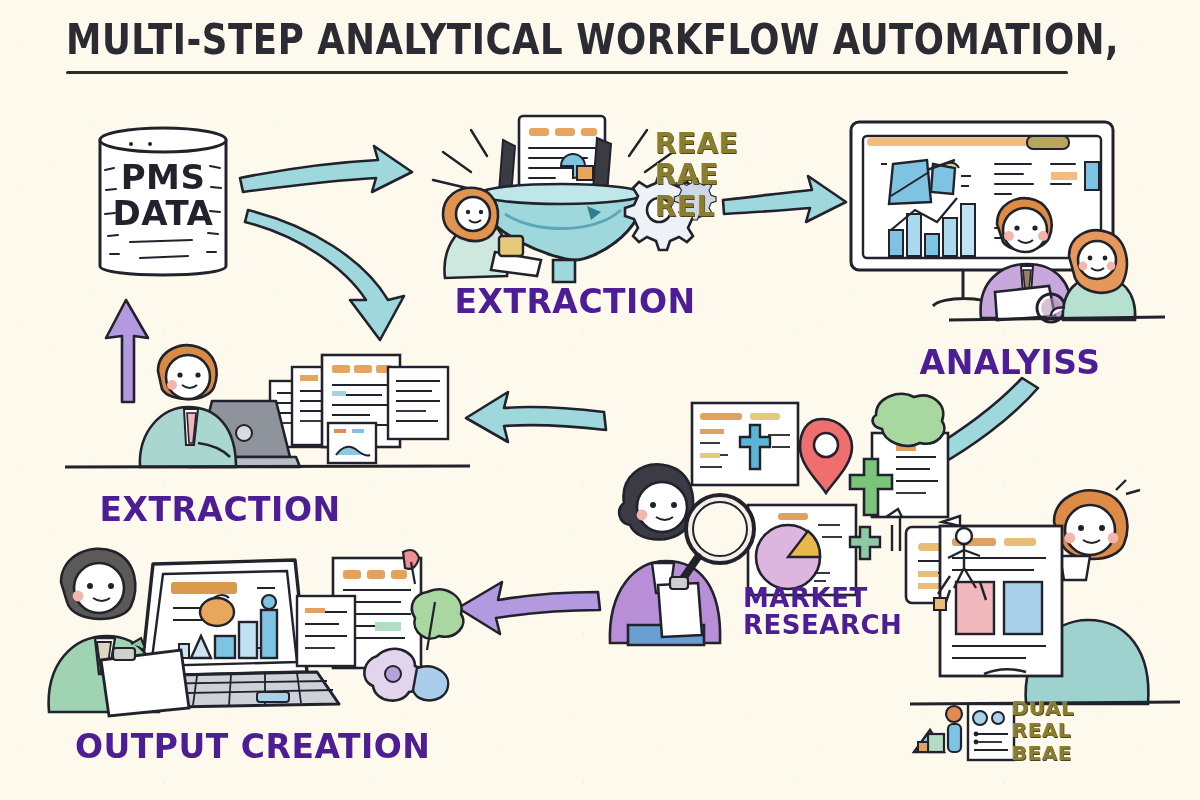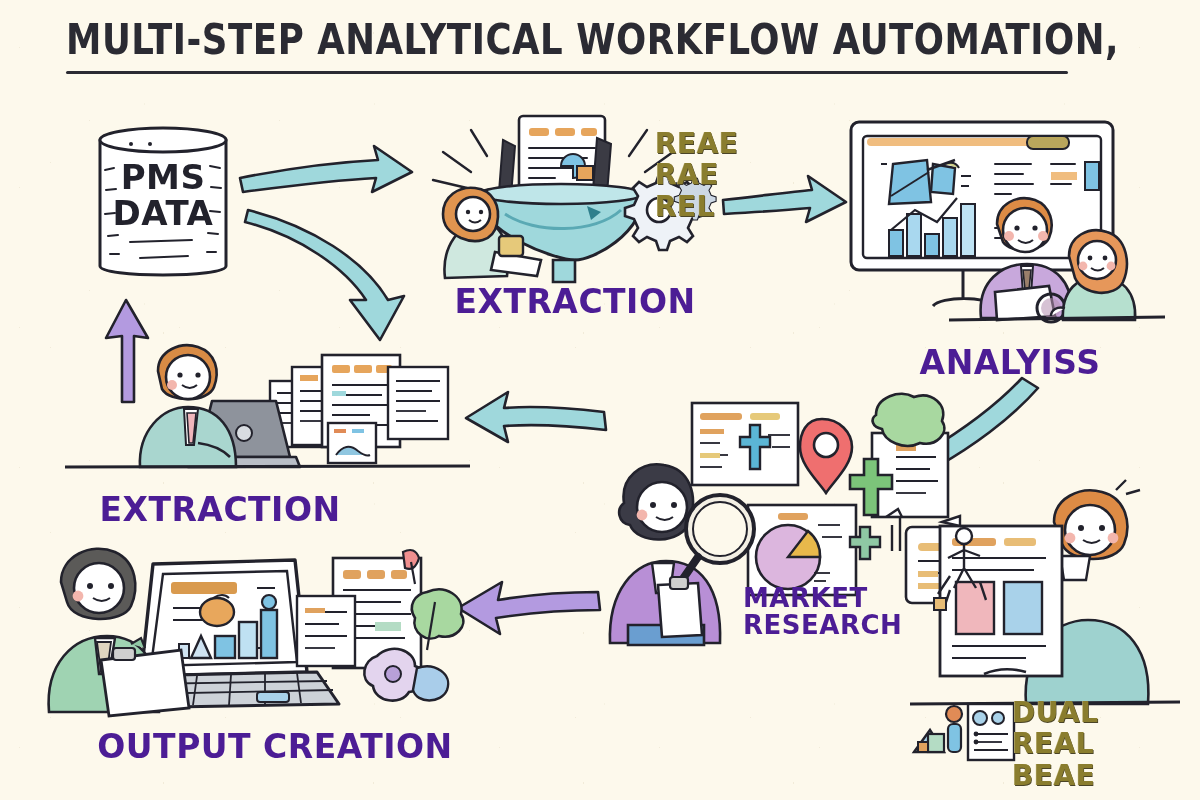--- a/index.html
+++ b/index.html
@@ -590,21 +590,21 @@
       </g>
 
       <g>
         <path d="M382 52 C 400 44, 420 56, 416 74 C 424 86, 410 100, 394 96 C 382 104, 366 92, 370 78 C 362 66, 370 54, 382 52 Z" fill="#a8d8a0" stroke="#22222c" stroke-width="2.6"></path>
         <path d="M390 62 L 382 110" stroke="#22222c" stroke-width="2.2" fill="none"></path>
         <path d="M332 116 C 346 102, 370 110, 370 126 C 384 130, 382 150, 364 152 C 356 166, 330 162, 328 146 C 314 140, 318 120, 332 116 Z" fill="#e3d4ee" stroke="#22222c" stroke-width="2.6"></path>
         <circle cx="348" cy="134" r="8" fill="#b8a0d8" stroke="#22222c" stroke-width="2"></circle>
         <path d="M372 128 C 390 122, 408 134, 402 150 C 396 164, 372 164, 368 150 Z" fill="#a9cdea" stroke="#22222c" stroke-width="2.4"></path>
       </g>
     </svg>
-    <div class="step-label" style="position:absolute; left:30px; top:190px; width:400px; text-align:center; font-size:33px;">OUTPUT CREATION</div>
+    <div class="step-label" style="position:absolute; left:30px; top:190px; width:400px; text-align:left; font-size:33px;">OUTPUT CREATION</div>
   </div>
 
   <div class="scene" style="left:910px; top:690px;">
     <svg width="110" height="80" viewBox="0 0 110 80">
       <path d="M4 62 L 20 40 L 34 62 Z" fill="#a9d2ea" stroke="#22222c" stroke-width="2.4"></path>
       <rect x="18" y="44" width="16" height="18" fill="#b4dcc4" stroke="#22222c" stroke-width="2.2"></rect>
       <rect x="8" y="52" width="10" height="10" fill="#e0a25e" stroke="#22222c" stroke-width="2"></rect>
       <g>
         <circle cx="44" cy="24" r="8" fill="#e08b56" stroke="#22222c" stroke-width="2.2"></circle>
         <rect x="38" y="34" width="13" height="28" rx="5" fill="#7fc3e3" stroke="#22222c" stroke-width="2.2"></rect>
@@ -617,17 +617,17 @@
             <path d="M64 44 L 98 44"></path>
             <path d="M64 52 L 92 52"></path>
             <path d="M64 60 L 98 60"></path>
           </g>
         <circle cx="66" cy="44" r="2.4" fill="#22222c"></circle>
           <circle cx="66" cy="52" r="2.4" fill="#22222c"></circle>
       </g>
     </svg>
   </div>
 
-  <div class="garble" style="left:1012px; top:697px; font-size:28px;">DUAL
+  <div class="garble" style="left:1012px; top:697px; font-size:20px;">DUAL
 REAL
 BEAE</div>
 
 </div>
 
 </body></html>

